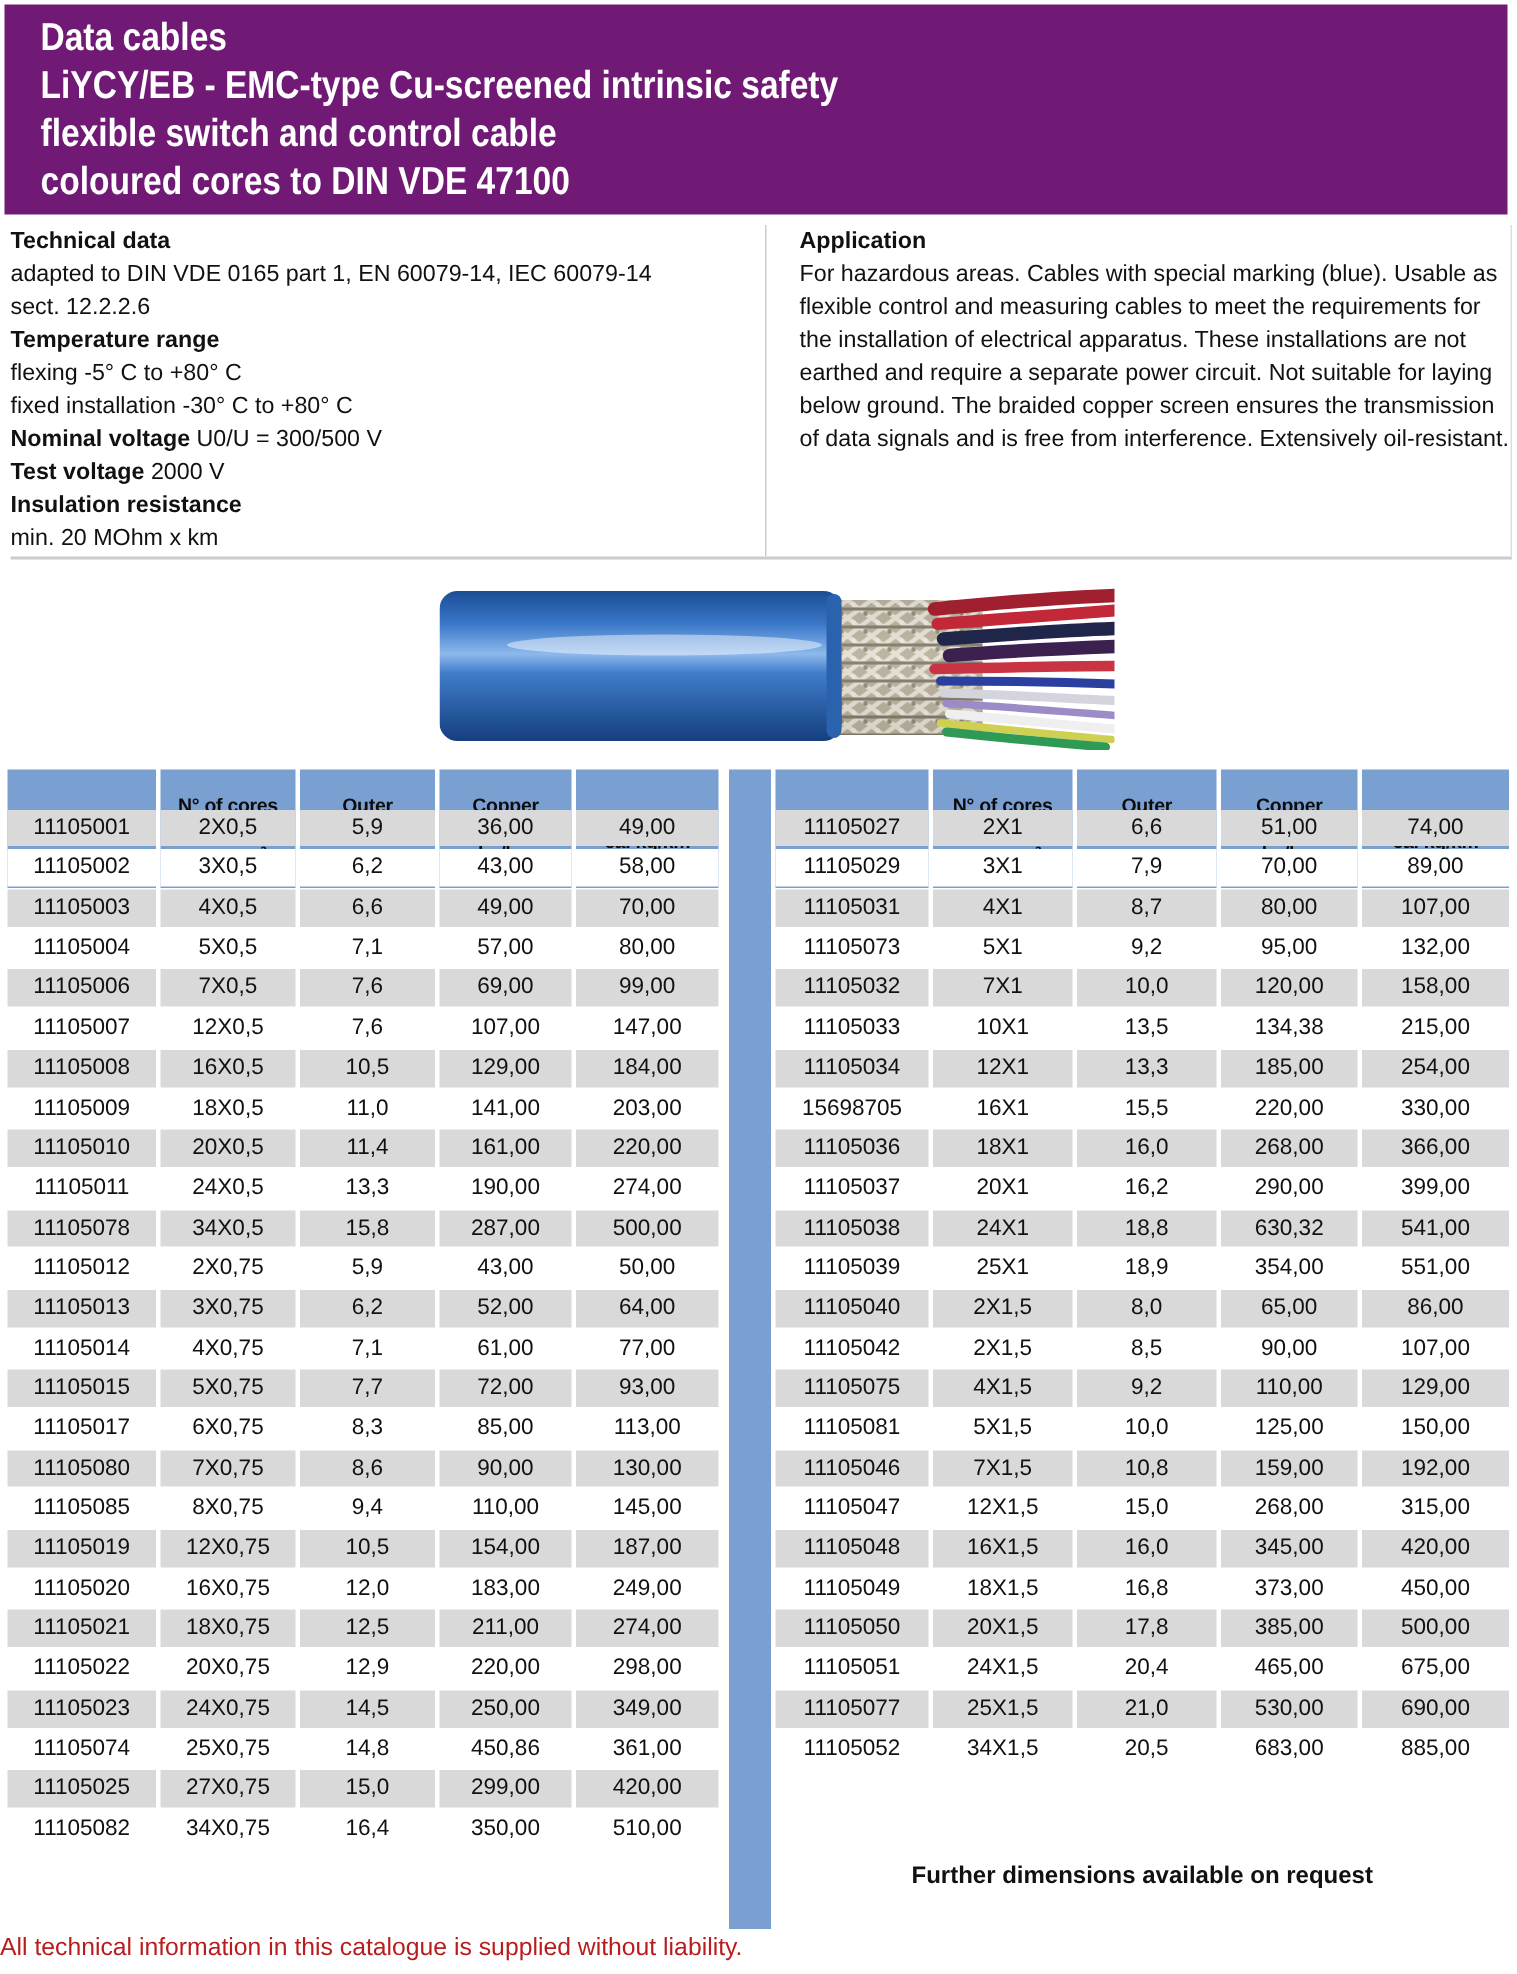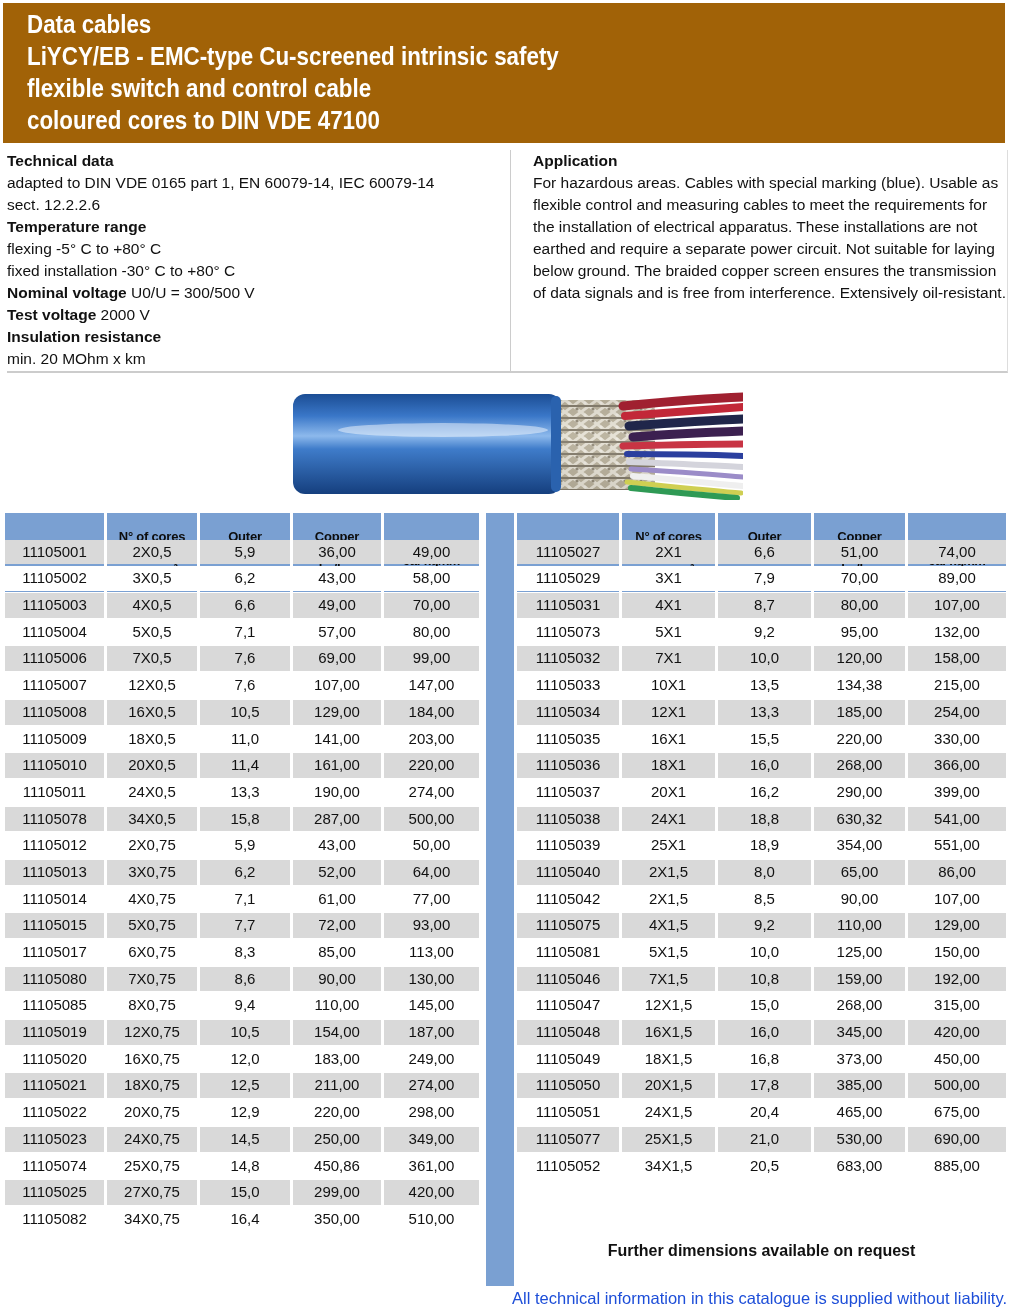--- a/index.html
+++ b/index.html
@@ -3,21 +3,21 @@
 <meta charset="utf-8">
 <style>
   html,body{margin:0;padding:0;}
   body{
     width:1011px;height:1316px;position:relative;background:#ffffff;
     font-family:"Liberation Sans", sans-serif;color:#111;overflow:hidden;
   }
   
   .page-header{
     position:absolute;left:3px;top:3px;width:1002px;height:140px;
-    background:#a16207;box-sizing:border-box;padding:5px 0 0 24px;
+    background:#701a75;box-sizing:border-box;padding:5px 0 0 24px;
   }
   .title-line{
     display:block;color:#ffffff;font-weight:bold;font-size:26px;line-height:32px;
     white-space:nowrap;transform:scaleX(0.86);transform-origin:0 50%;letter-spacing:0;
   }
   
   .info{
     position:absolute;left:7px;top:150px;width:1000px;height:221px;
     border-bottom:2px solid #cccccc;border-right:1px solid #dddddd;
     display:flex;font-size:15.5px;line-height:22px;
@@ -47,22 +47,22 @@
   
   .table-divider{
     position:absolute;left:486px;top:513px;width:28px;height:773px;background:#7aa0d2;
   }
   
   .further{
     position:absolute;left:517px;top:1242px;width:489px;text-align:center;
     font-weight:bold;font-size:16px;white-space:nowrap;
   }
   .page-footer{
-    position:absolute;left:0;top:1289px;width:1007px;text-align:right;
-    font-size:16.5px;color:#1d4ed8;
+    position:absolute;left:0;top:1289px;width:1007px;
+    font-size:16.5px;color:#b91c1c;
   }
 </style>
 </head>
 <body>
 
 <div class="page-header">
   <span class="title-line">Data cables</span>
   <span class="title-line">LiYCY/EB - EMC-type Cu-screened intrinsic safety</span>
   <span class="title-line">flexible switch and control cable</span>
   <span class="title-line">coloured cores to DIN VDE 47100</span>
@@ -344,21 +344,21 @@
     <div class="dc">11105033</div>
     <div class="dc">10X1</div>
     <div class="dc">13,5</div>
     <div class="dc">134,38</div>
     <div class="dc">215,00</div>
     <div class="dc g">11105034</div>
     <div class="dc g">12X1</div>
     <div class="dc g">13,3</div>
     <div class="dc g">185,00</div>
     <div class="dc g">254,00</div>
-    <div class="dc">11105035</div>
+    <div class="dc">15698705</div>
     <div class="dc">16X1</div>
     <div class="dc">15,5</div>
     <div class="dc">220,00</div>
     <div class="dc">330,00</div>
     <div class="dc g">11105036</div>
     <div class="dc g">18X1</div>
     <div class="dc g">16,0</div>
     <div class="dc g">268,00</div>
     <div class="dc g">366,00</div>
     <div class="dc">11105037</div>

